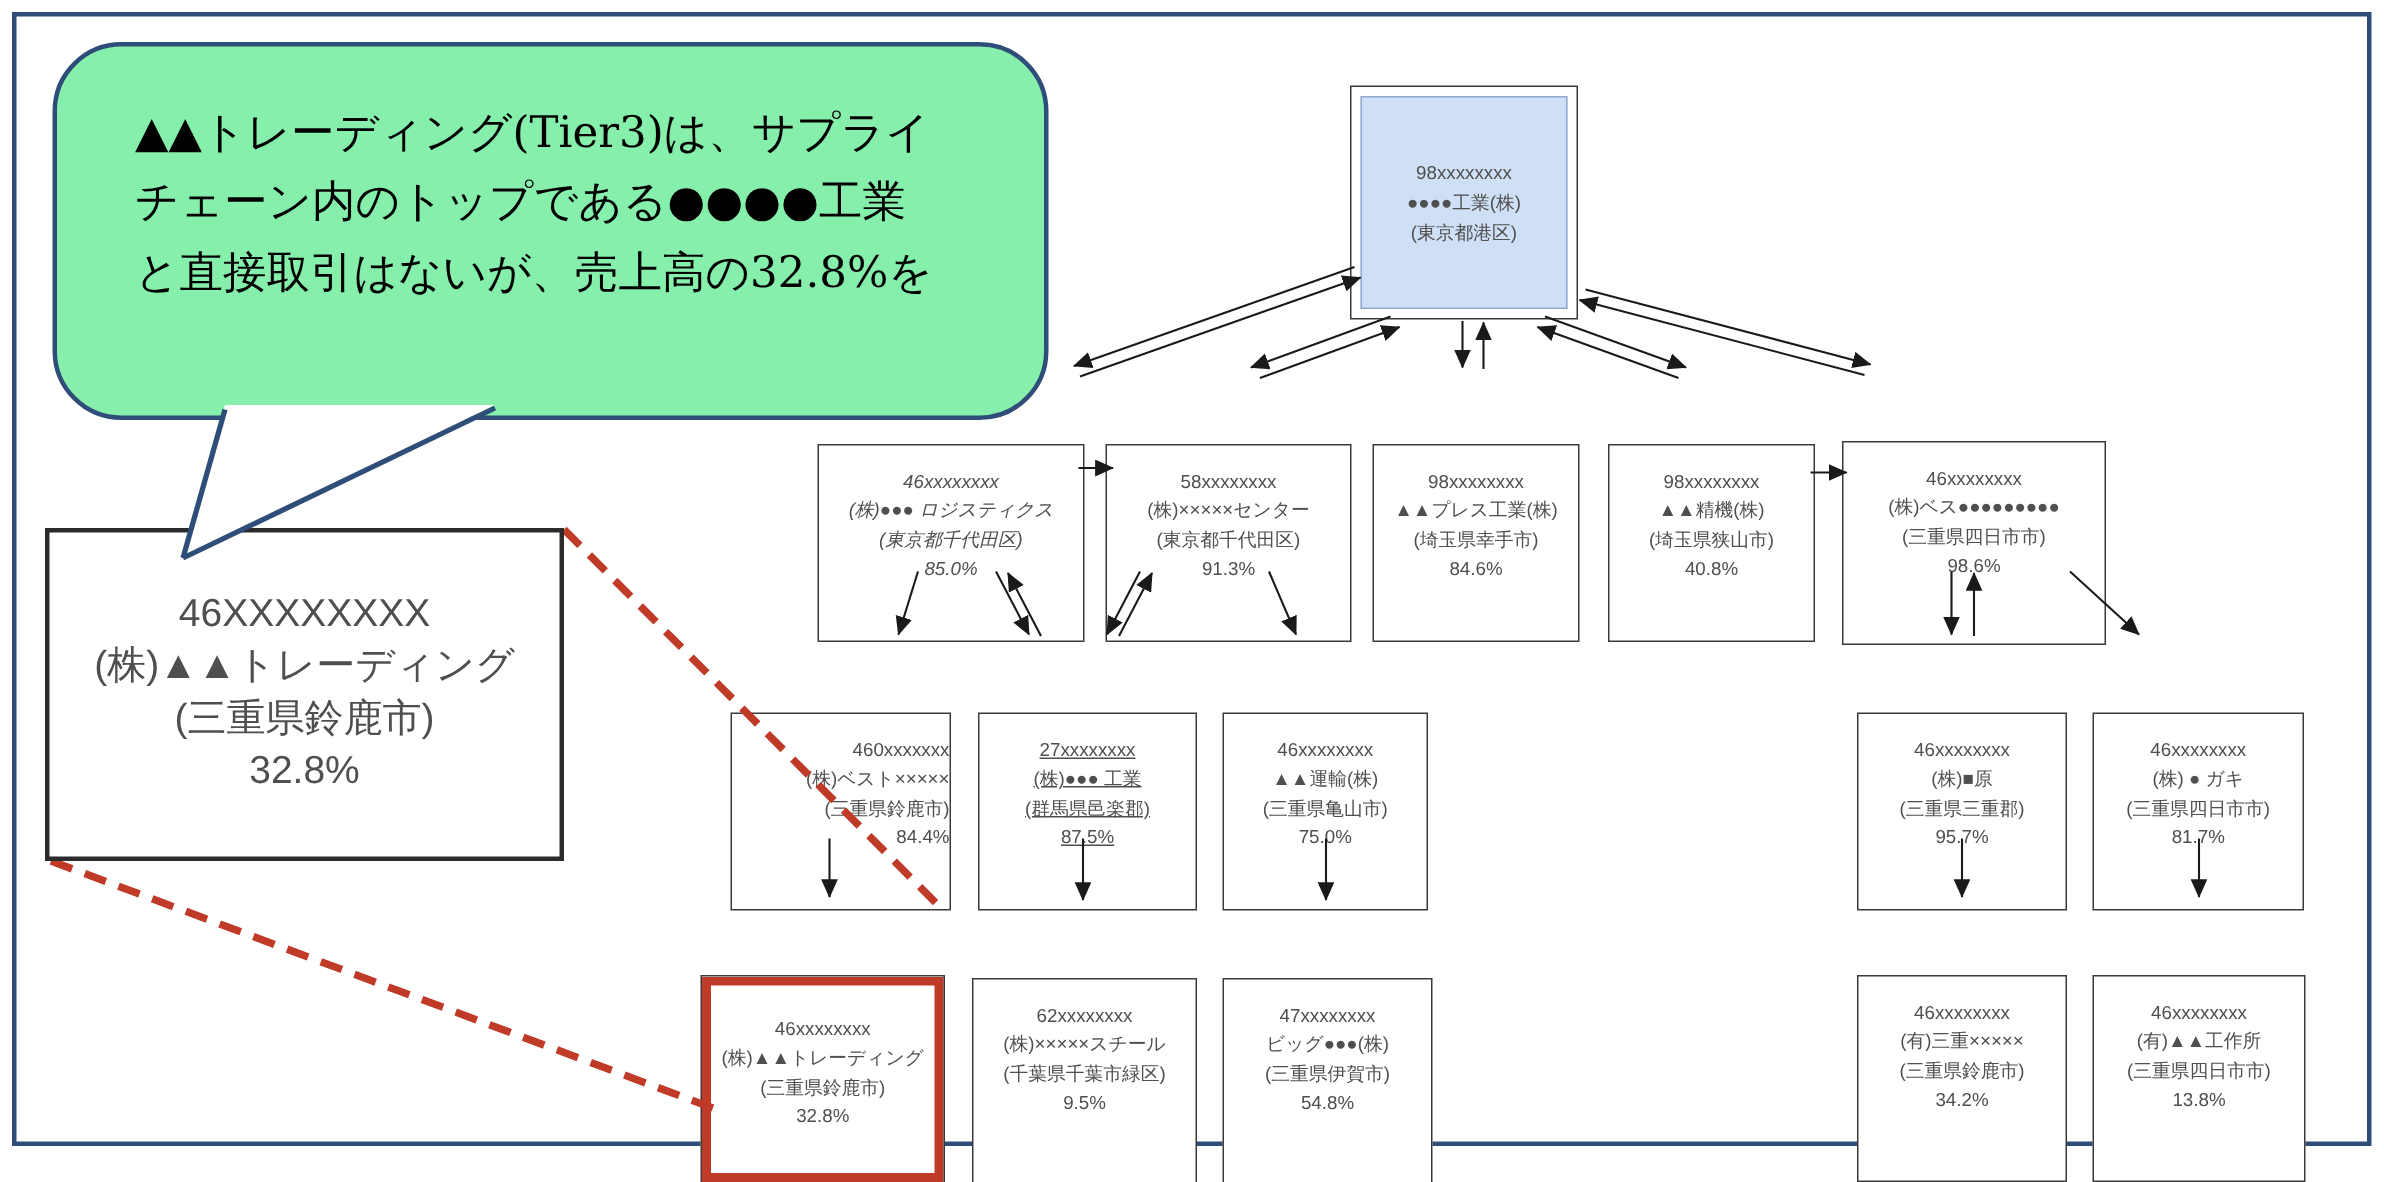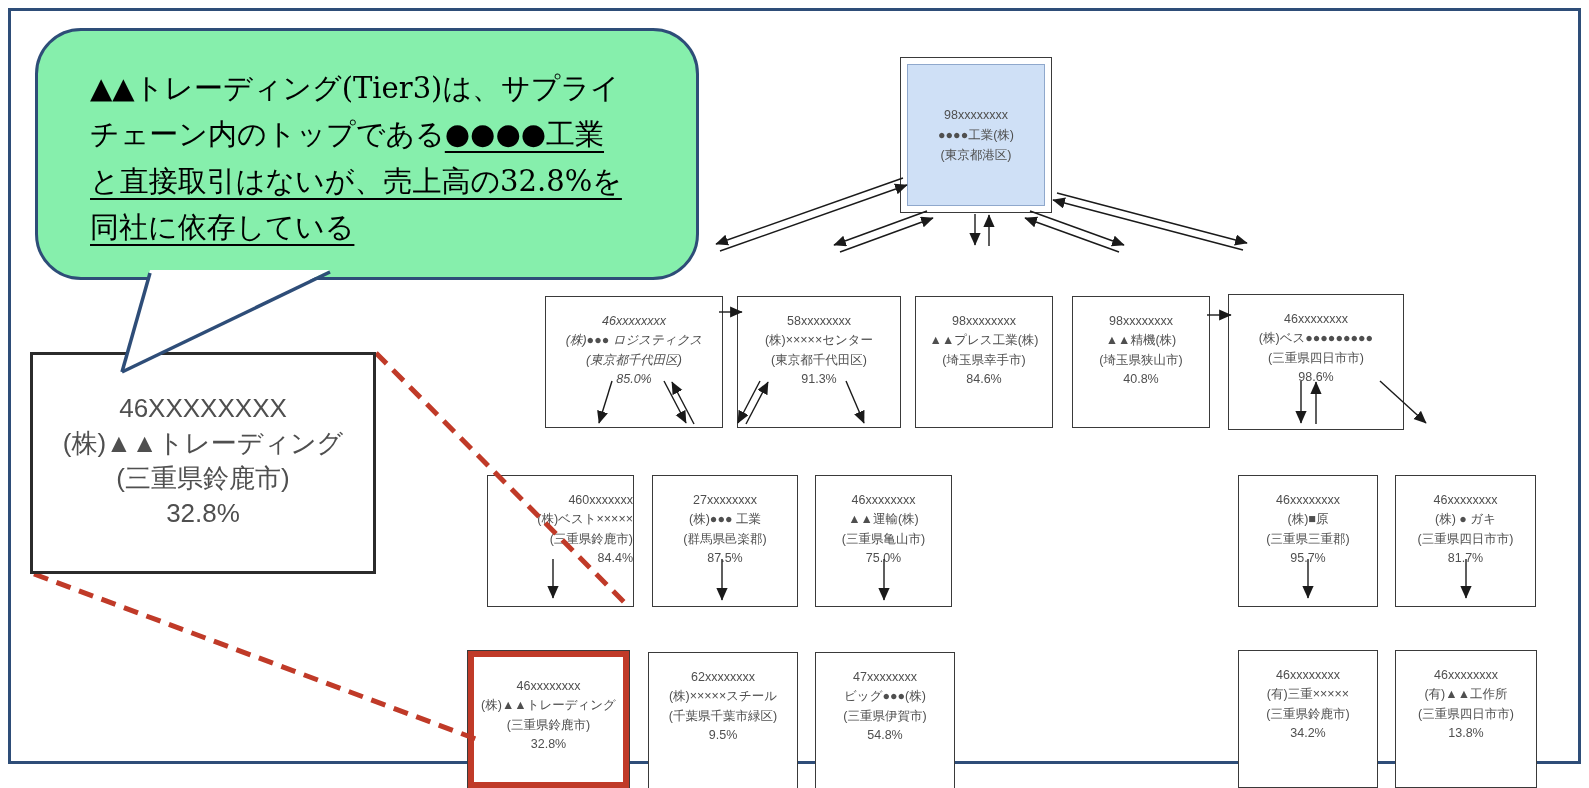--- a/index.html
+++ b/index.html
@@ -26,21 +26,21 @@
              border:3px solid #2b2b2b;z-index:4;display:flex;flex-direction:column;
              align-items:center;padding-top:36px;box-sizing:border-box;
              font-size:26px;color:#4f4f4f;line-height:1.35;text-align:center;}
   .magnified div{white-space:nowrap;}
   
   .bubble{position:absolute;left:35px;top:28px;width:664px;height:252px;background:#86efac;
           border:3.5px solid #2e4d78;border-radius:46px;z-index:5;box-sizing:border-box;
           padding:34px 40px 0 52px;}
   .bubble-line{font-family:"DejaVu Serif","Liberation Serif",serif;font-size:29px;color:#000;
                line-height:1.6;white-space:nowrap;}
-  .bubble-line .u{text-decoration:underline;text-underline-offset:7px;
+  .bubble-line .u{text-underline-offset:7px;
                   text-decoration-thickness:2px;}
   svg.arrows{position:absolute;left:0;top:0;z-index:3;pointer-events:none;}
   svg.tail{position:absolute;left:0;top:0;z-index:6;pointer-events:none;}
 </style>
 </head>
 <body>
 
 <div class="canvas">
 
   <div class="frame"></div>
@@ -131,21 +131,21 @@
     <div>(三重県四日市市)</div>
     <div>98.6%</div>
   </div>
 
   <div class="node" style="left:487px;top:427px;width:147px;height:132px;align-items:flex-end;">
     <div>460xxxxxxx</div>
     <div>(株)ベスト×××××</div>
     <div>(三重県鈴鹿市)</div>
     <div>84.4%</div>
   </div>
-  <div class="node" style="left:652px;top:427px;width:146px;height:132px;">
+  <div class="node" style="left:652px;top:427px;width:146px;height:132px;text-decoration:underline;">
     <div>27xxxxxxxx</div>
     <div>(株)●●● 工業</div>
     <div>(群馬県邑楽郡)</div>
     <div>87.5%</div>
   </div>
   <div class="node" style="left:815px;top:427px;width:137px;height:132px;">
     <div>46xxxxxxxx</div>
     <div>▲▲運輸(株)</div>
     <div>(三重県亀山市)</div>
     <div>75.0%</div>
@@ -198,21 +198,20 @@
     <div>46XXXXXXXX</div>
     <div>(株)▲▲トレーディング</div>
     <div>(三重県鈴鹿市)</div>
     <div>32.8%</div>
   </div>
 
   <div class="bubble">
     <div class="bubble-line"><span>▲▲トレーディング(Tier3)は、サプライ</span><span class="u"></span></div>
     <div class="bubble-line"><span>チェーン内のトップである</span><span class="u">●●●●工業</span></div>
     <div class="bubble-line"><span></span><span class="u">と直接取引はないが、売上高の32.8%を</span></div>
-    <div class="bubble-line"><span></span><span class="u">同社に依存している</span></div>
   </div>
 
   <svg class="tail" width="1589" height="788" viewBox="0 0 1589 788">
     <polygon points="150,270 330,270 122,372" fill="#ffffff"></polygon>
     <line x1="150" y1="273" x2="122" y2="372" stroke="#2e4d78" stroke-width="3.5"></line>
     <line x1="330" y1="272" x2="122" y2="372" stroke="#2e4d78" stroke-width="3.5"></line>
   </svg>
 
 </div>
 

